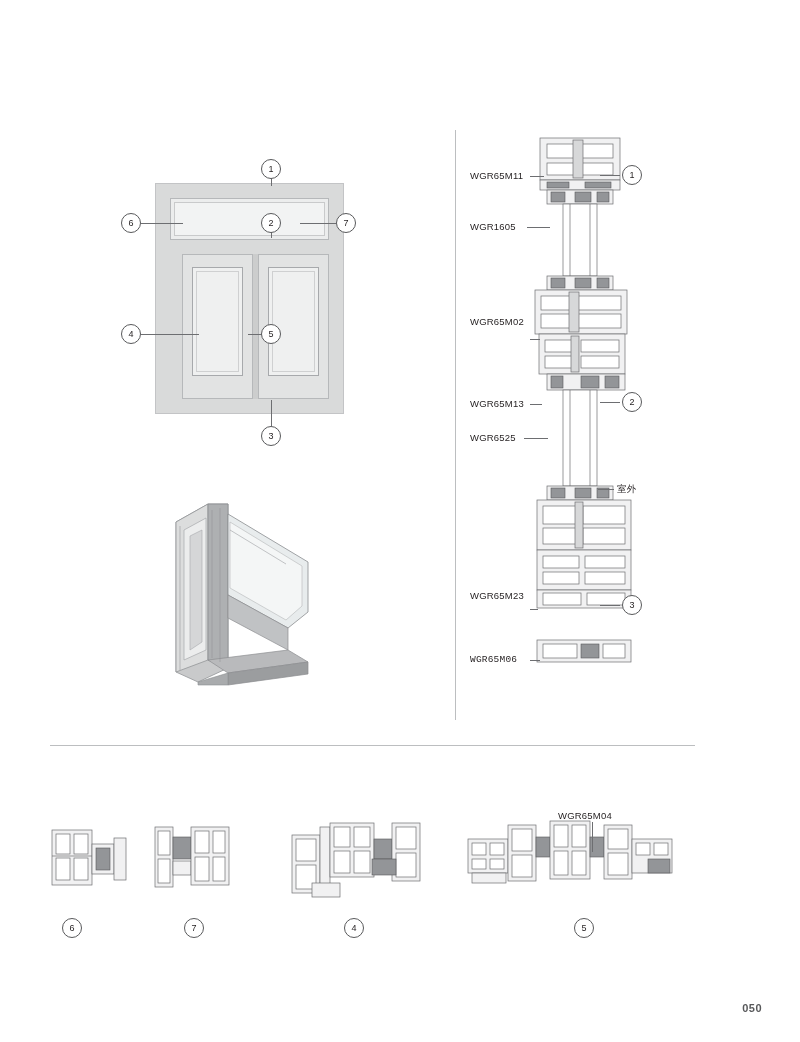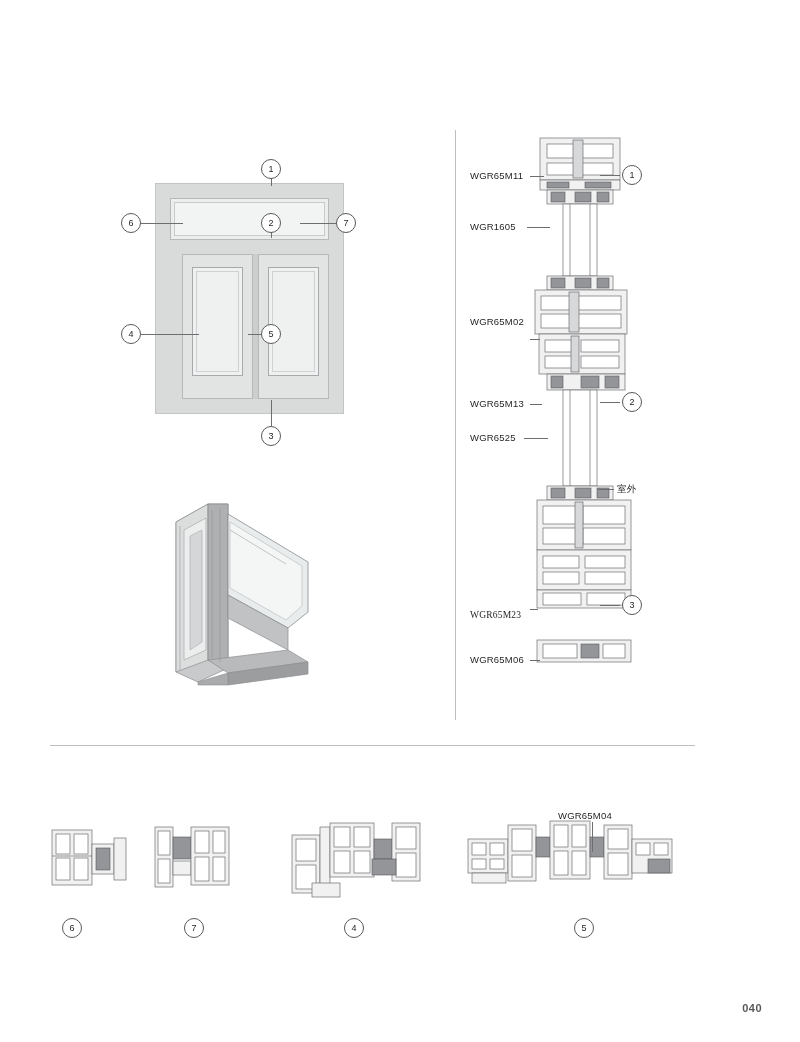--- a/index.html
+++ b/index.html
@@ -328,23 +328,23 @@
   <div class="label" style="left:470px; top:170px;">WGR65M11</div>
   <div class="leader" style="left:530px; top:176px; width:14px;"></div>
   <div class="label" style="left:470px; top:221px;">WGR1605</div>
   <div class="leader" style="left:527px; top:227px; width:23px;"></div>
   <div class="label" style="left:470px; top:316px;">WGR65M02</div>
   <div class="leader" style="left:530px; top:339px; width:10px;"></div>
   <div class="label" style="left:470px; top:398px;">WGR65M13</div>
   <div class="leader" style="left:530px; top:404px; width:12px;"></div>
   <div class="label" style="left:470px; top:432px;">WGR6525</div>
   <div class="leader" style="left:524px; top:438px; width:24px;"></div>
-  <div class="label" style="left:470px; top:610px;font-family:Liberation Serif, serif;">WGR65M23</div>
+  <div class="label" style="left:470px; top:590px;">WGR65M23</div>
   <div class="leader" style="left:530px; top:609px; width:8px;"></div>
-  <div class="label" style="left:470px; top:654px;">WGR65M06</div>
+  <div class="label" style="left:470px; top:654px;font-family:Liberation Mono, monospace;">WGR65M06</div>
   <div class="leader" style="left:530px; top:660px; width:10px;"></div>
 
   <div class="label" style="left:617px; top:483px;">室外</div>
   <div class="leader" style="left:598px; top:489px; width:16px;"></div>
 
   <div class="callout" style="left:622px; top:165px;">1</div>
   <div class="leader" style="left:600px; top:175px; width:20px;"></div>
   <div class="callout" style="left:622px; top:392px;">2</div>
   <div class="leader" style="left:600px; top:402px; width:20px;"></div>
   <div class="callout" style="left:622px; top:595px;">3</div>
@@ -427,14 +427,14 @@
   </div>
 
   <div class="label" style="left:558px; top:810px;">WGR65M04</div>
   <div class="leader-v" style="left:592px; top:822px; height:30px;"></div>
 
   <div class="callout" style="left:62px; top:918px;">6</div>
   <div class="callout" style="left:184px; top:918px;">7</div>
   <div class="callout" style="left:344px; top:918px;">4</div>
   <div class="callout" style="left:574px; top:918px;">5</div>
 
-  <div id="page-number">040</div>
+  <div id="page-number">050</div>
 </div>
 
 </body></html>

